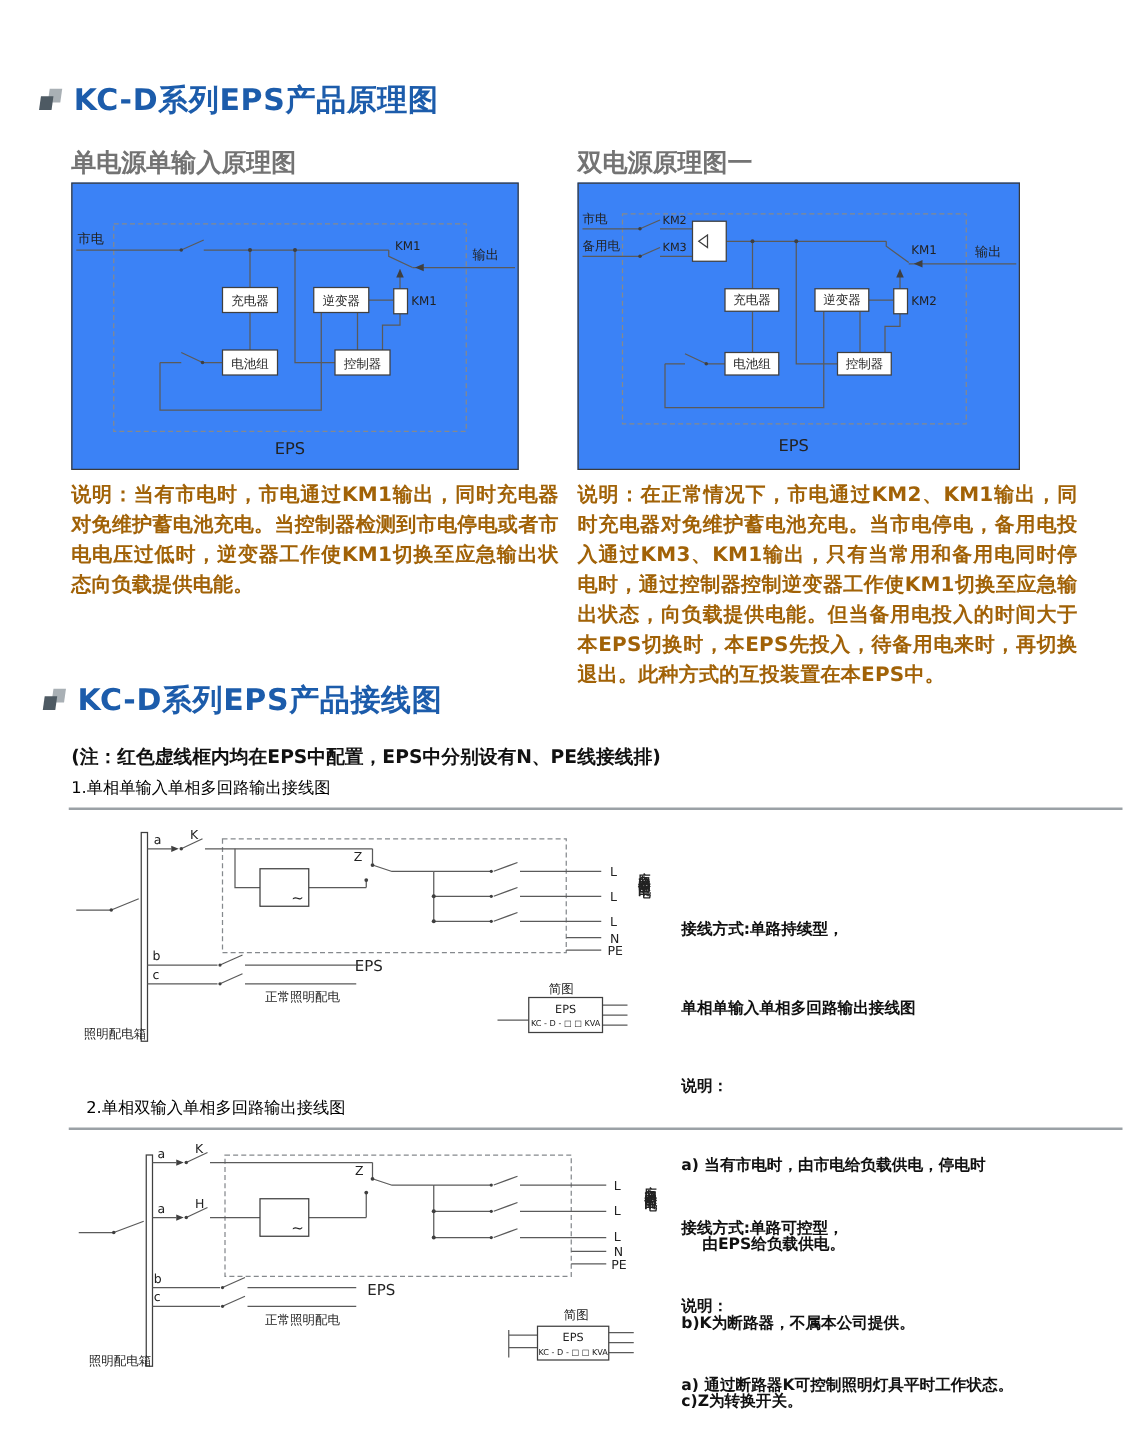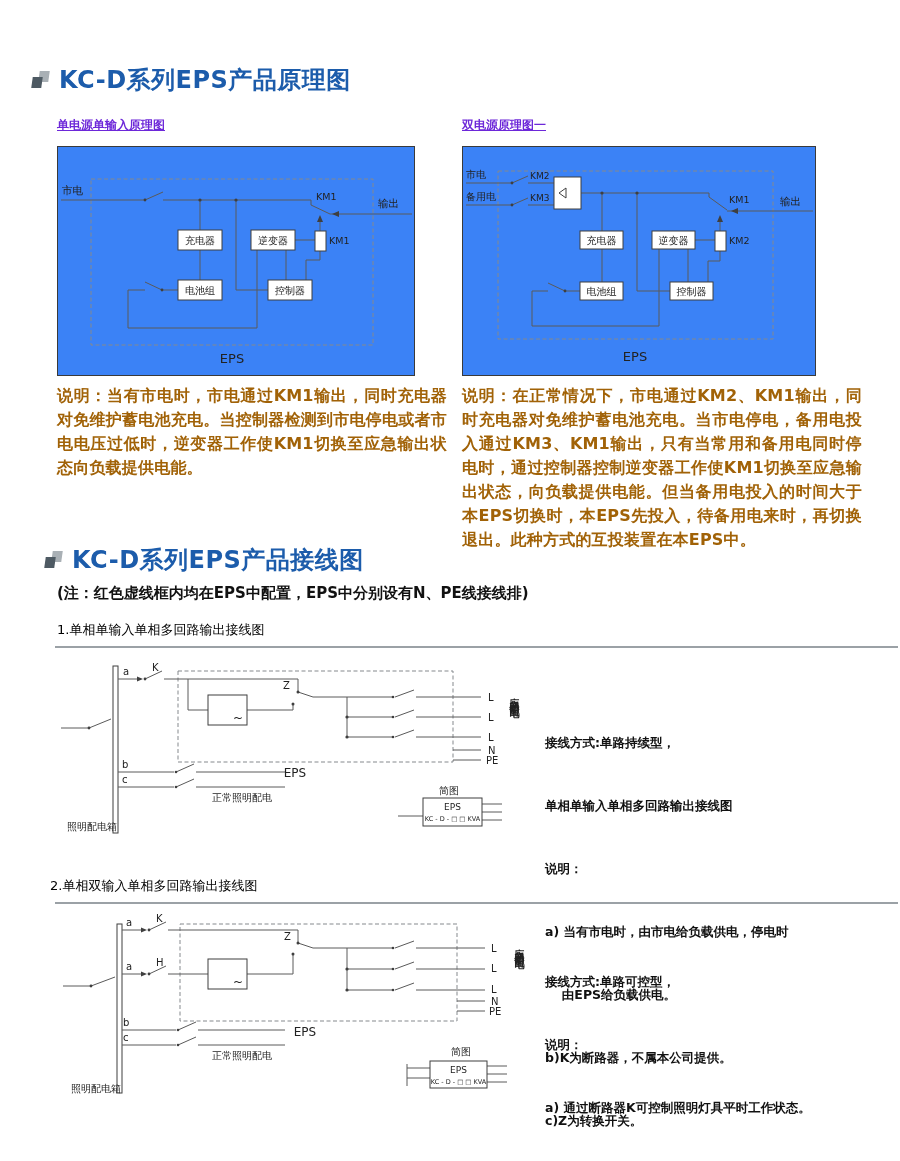--- a/index.html
+++ b/index.html
@@ -5,21 +5,21 @@
   html,body { margin:0; padding:0; background:#ffffff; }
   .page {
     position:relative; width:900px; height:1161px; background:#fff;
     font-family:"DejaVu Sans", sans-serif; color:#1a1a1a; overflow:hidden;
   }
   .h1row { position:absolute; display:flex; align-items:center; }
   .mark { position:relative; width:19px; height:18px; margin-right:8px; flex:0 0 auto; }
   .mark .m-back { position:absolute; left:7px; top:0; width:10px; height:11px; background:#a9b0b5; transform:skewX(-8deg); }
   .mark .m-front { position:absolute; left:0; top:6px; width:10px; height:11px; background:#4e5a63; transform:skewX(-8deg); }
   .h1 { font-size:24px; font-weight:bold; color:#1c5cab; letter-spacing:0.5px; }
-  .sub { position:absolute; font-size:12px; font-weight:bold; color:#6d28d9;text-decoration:underline; }
+  .sub { position:absolute; font-size:20px; font-weight:bold; color:#737373; }
   .frame { position:absolute; border:1px solid #3a3a3a; background:#3b82f6; }
   .desc { position:absolute; font-size:16px; font-weight:700; line-height:1.5; color:#a16207; letter-spacing:0.2px; text-align:justify; }
   .note { position:absolute; font-size:15px; font-weight:bold; color:#111; }
   .h3 { position:absolute; font-size:13px; font-weight:normal; color:#000000; }
   .rule { position:absolute; height:2px; background:#9ba1a6; }
   .wrap { position:absolute; }
   .side { position:absolute; font-size:12.5px; font-weight:600; line-height:21px; color:#111; white-space:pre-wrap; }
   .side div { min-height:21px; }
   .vlabel { position:absolute; writing-mode:vertical-rl; text-orientation:upright; font-size:10px; font-weight:600; letter-spacing:2px; color:#222; }
   svg { display:block; }
@@ -136,28 +136,28 @@
       <text x="138.5" y="147.5" font-size="10" text-anchor="middle">电池组</text>
       <text x="228.5" y="147.5" font-size="10" text-anchor="middle">控制器</text>
       <text x="266" y="97" font-size="9.5">KM2</text>
       <text x="172" y="214" font-size="13" text-anchor="middle">EPS</text>
     </svg>
   </div>
 
   <div class="desc" style="left:57px; top:384px; width:390px;">说明：当有市电时，市电通过KM1输出，同时充电器对免维护蓄电池充电。当控制器检测到市电停电或者市电电压过低时，逆变器工作使KM1切换至应急输出状态向负载提供电能。</div>
   <div class="desc" style="left:462px; top:384px; width:400px;">说明：在正常情况下，市电通过KM2、KM1输出，同时充电器对免维护蓄电池充电。当市电停电，备用电投入通过KM3、KM1输出，只有当常用和备用电同时停电时，通过控制器控制逆变器工作使KM1切换至应急输出状态，向负载提供电能。但当备用电投入的时间大于本EPS切换时，本EPS先投入，待备用电来时，再切换退出。此种方式的互投装置在本EPS中。</div>
 
-  <div class="h1row" style="left:45px; top:544px;">
+  <div class="h1row" style="left:35px; top:544px;">
     <div class="mark">
       <div class="m-back"></div>
       <div class="m-front"></div>
     </div>
     <div class="h1">KC-D系列EPS产品接线图</div>
   </div>
-  <div class="note" style="left:57px; top:584px;text-align:center;">(注：红色虚线框内均在EPS中配置，EPS中分别设有N、PE线接线排)</div>
+  <div class="note" style="left:57px; top:596px;text-align:center;">(注：红色虚线框内均在EPS中配置，EPS中分别设有N、PE线接线排)</div>
 
   <div class="h3" style="left:57px; top:621px;">1.单相单输入单相多回路输出接线图</div>
   <div class="rule" style="left:55px; top:646px; width:843px;"></div>
 
   <div class="wrap" style="left:55px; top:658px; width:480px; height:195px;">
     <svg width="480" height="195" viewBox="0 0 480 195">
       <rect class="dashbox" x="123" y="13" width="275" height="91"></rect>
       <rect class="boxln" x="58" y="8" width="5" height="167"></rect>
       <g class="wire">
         <path d="M6 70 H34 M34 70 L56 61"></path>
@@ -219,21 +219,21 @@
   <div class="side" style="left:545px; top:690px; width:350px;">
     <div>接线方式:单路持续型，</div>
     <div>单相单输入单相多回路输出接线图</div>
     <div>说明：</div>
     <div>a) 当有市电时，由市电给负载供电，停电时</div>
     <div>　 由EPS给负载供电。</div>
     <div>b)K为断路器，不属本公司提供。</div>
     <div>c)Z为转换开关。</div>
   </div>
 
-  <div class="h3" style="left:50px; top:877px;text-align:right;">2.单相双输入单相多回路输出接线图</div>
+  <div class="h3" style="left:69px; top:877px;text-align:right;">2.单相双输入单相多回路输出接线图</div>
   <div class="rule" style="left:55px; top:902px; width:843px;"></div>
 
   <div class="wrap" style="left:55px; top:906px; width:480px; height:200px;">
     <svg width="480" height="200" viewBox="0 0 480 200">
       <rect class="dashbox" x="125" y="18" width="277" height="97"></rect>
       <rect class="boxln" x="62" y="18" width="5" height="169"></rect>
       <g class="wire">
         <path d="M8 80 H36 M36 80 L60 71"></path>
         <path d="M67 24 H86"></path>
         <path d="M94 24 L111 16 M113 24 H243 M243 24 V36"></path>

